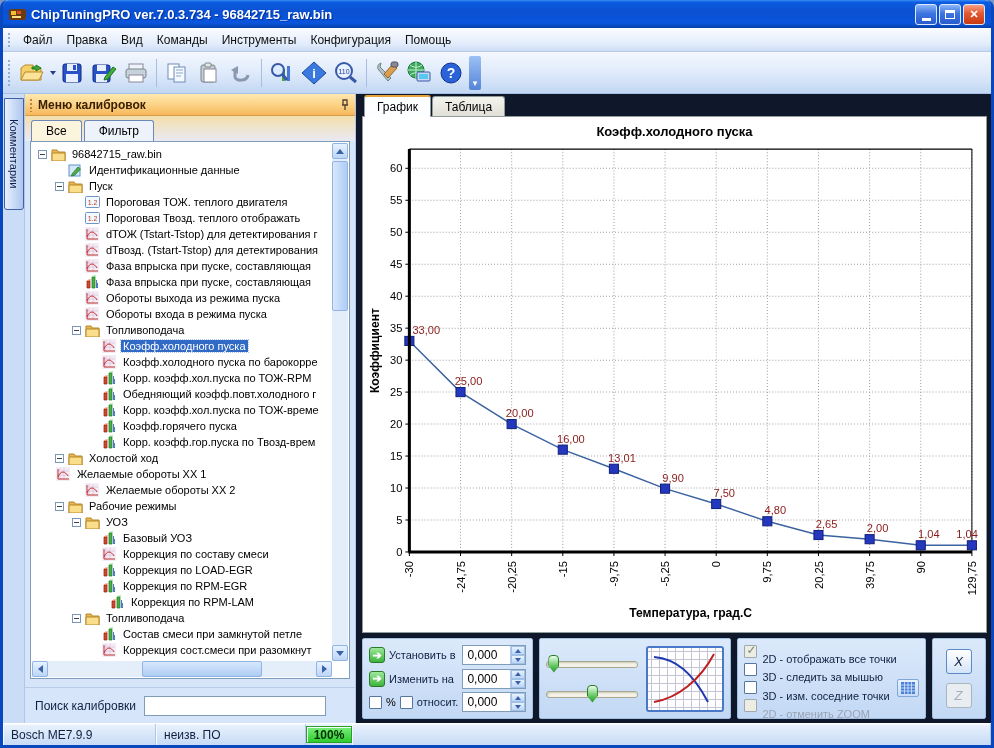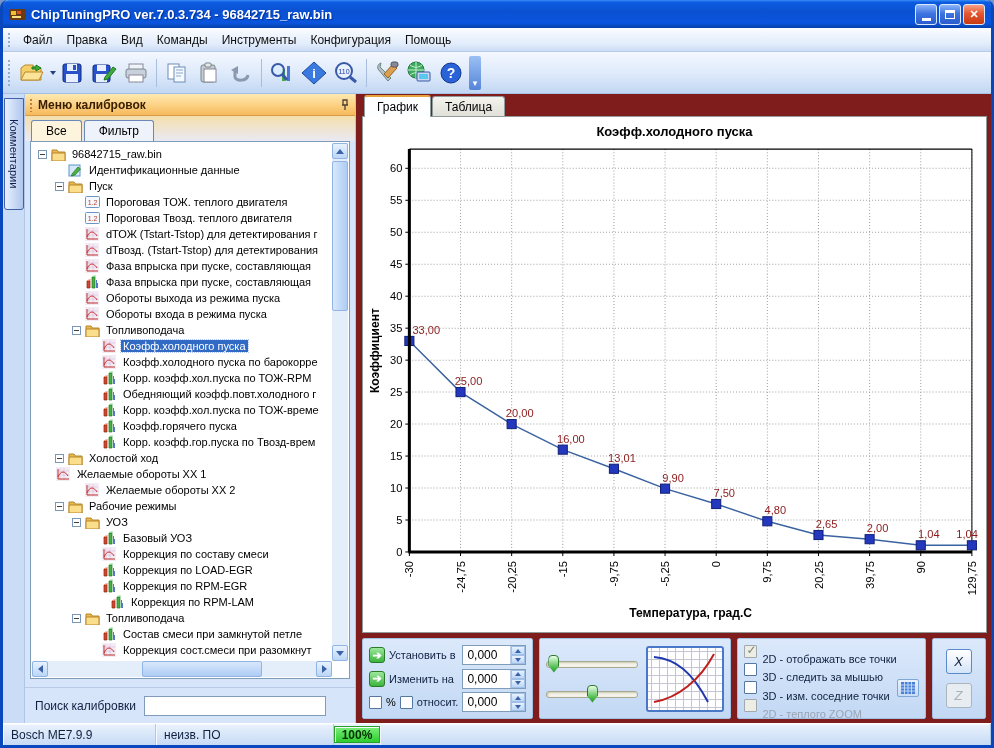--- a/index.html
+++ b/index.html
@@ -27,21 +27,21 @@
   .menu-item{padding:3px 7px;color:#111;font-size:12px;}
   
   .toolbar{height:42px;flex:0 0 42px;display:flex;align-items:center;padding-left:4px;
     background:linear-gradient(180deg,#F4F8FF 0%,#DDE9FA 55%,#C2D7F3 100%);border-bottom:1px solid #A8C0E4;}
   .toolbar .grip{height:28px;}
   .tool-btn{width:32px;height:32px;display:flex;align-items:center;justify-content:center;border-radius:3px;position:relative;}
   .tool-sep{width:1px;height:28px;background:#A8BEDE;margin:0 4px;}
   .drop-caret{width:0;height:0;border-left:3px solid transparent;border-right:3px solid transparent;border-top:4px solid #204080;margin-left:2px;}
   .tool-overflow{width:12px;height:34px;margin-left:2px;border-radius:2px;background:linear-gradient(180deg,#9CC0F4,#5585D8);display:flex;align-items:flex-end;justify-content:center;color:#fff;font-size:9px;padding-bottom:2px;}
   
-  .main{flex:1;display:flex;overflow:hidden;background:#7f1d1d;}
+  .main{flex:1;display:flex;overflow:hidden;background:#0f172a;}
   
   .comment-strip{flex:0 0 22px;position:relative;background:#CBDCF6;border-right:1px solid #B0C6E8;}
   .vtab{position:absolute;top:4px;left:1px;width:20px;height:112px;
     background:linear-gradient(90deg,#E8F0FD,#AFC6EE);border:1px solid #4060A8;border-radius:0 0 3px 3px;
     display:flex;align-items:center;justify-content:center;}
   .vtab span{writing-mode:vertical-rl;font-size:11px;color:#102050;}
   
   .left-panel{flex:0 0 331px;display:flex;flex-direction:column;background:#D6E5FA;border-right:1px solid #B0C6E8;}
   .lp-header{height:22px;flex:0 0 22px;display:flex;align-items:center;padding:0 4px;
     background:linear-gradient(180deg,#FFE9B0 0%,#FBCE7E 60%,#F6B85C 100%);border-bottom:1px solid #D89C48;}
@@ -322,21 +322,21 @@
               </span>
               <span class="tree-label">Пороговая ТОЖ. теплого двигателя</span>
             </div>
             <div class="tree-row" style="padding-left: 53px;">
               <span class="tree-icon">
                 <svg width="15" height="12" viewBox="0 0 15 12">
                   <rect x="0.5" y="0.5" width="14" height="11" rx="1" fill="#F4F8FF" stroke="#6C94C4"></rect>
                   <text x="7.5" y="9" font-size="7" fill="#B84020" text-anchor="middle">1.2</text>
                 </svg>
               </span>
-              <span class="tree-label">Пороговая Твозд. теплого двигателя</span>
+              <span class="tree-label">Пороговая Твозд. теплого отображать</span>
             </div>
             <div class="tree-row" style="padding-left: 53px;">
               <span class="tree-icon">
                 <svg width="14" height="14" viewBox="0 0 14 14">
                   <rect width="14" height="14" fill="#F4ECF4"></rect>
                   <path d="M4 1 v12 M1 4 h12 M1 8 h12 M8 1 v12" stroke="#D8B8D8" stroke-width="0.6"></path>
                   <path d="M2 2 V12 H13" stroke="#C03030" fill="none"></path>
                   <path d="M2 10 C5 3 9 4 12 9" stroke="#C03030" fill="none"></path>
                 </svg>
               </span>
@@ -866,32 +866,32 @@
               <span class="lbl">3D - изм. соседние точки</span>
               <div class="grid-btn">
                 <svg width="14" height="12" viewBox="0 0 14 12">
                   <rect width="14" height="12" fill="#4A80D8"></rect>
                   <path d="M0 3 h14 M0 6 h14 M0 9 h14 M3.5 0 v12 M7 0 v12 M10.5 0 v12" stroke="#D8E8FF" stroke-width="0.8"></path>
                 </svg>
               </div>
             </div>
             <div class="g3-row disabled">
               <div class="xp-check disabled"></div>
-              <span class="lbl">2D - теплого ZOOM</span>
+              <span class="lbl">2D - отменить ZOOM</span>
             </div>
           </div>
 
         <div class="group g4">
           <div class="xz-btn">X</div>
           <div class="xz-btn disabled">Z</div>
         </div>
       </div>
     </div>
   </div>
 
   <div class="statusbar" id="statusbar">
       <div class="status-cell" style="width: 153px;">Bosch ME7.9.9</div>
-      <div class="status-cell" style="width: 178px;">неизв. ПО</div>
+      <div class="status-cell" style="width: 150px;">неизв. ПО</div>
       <div class="status-cell badge" style="width: 46px;">100%</div>
       <div class="status-cell" style="flex: 1 1 0%;"></div>
     </div>
 
 </div>
 
 </body></html>

